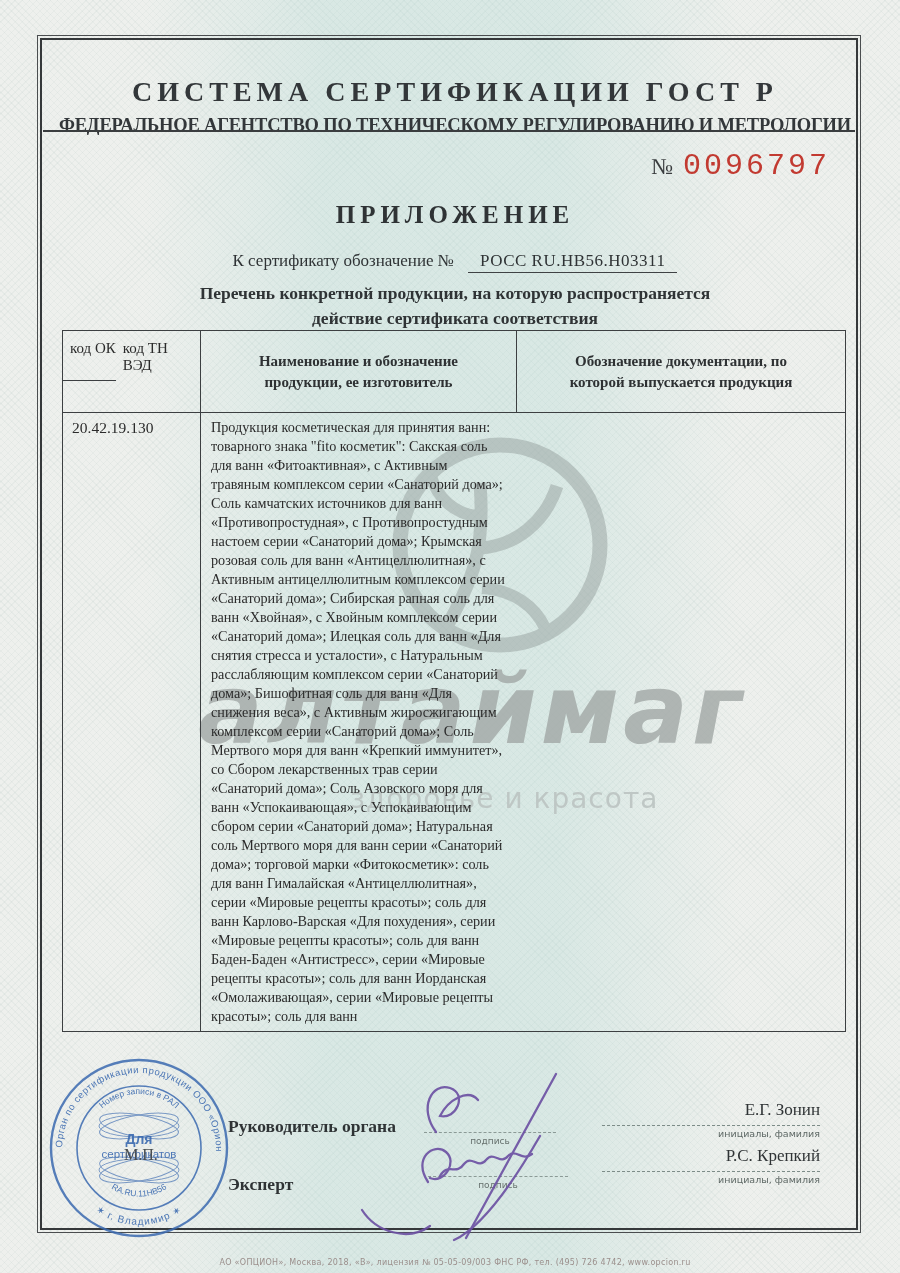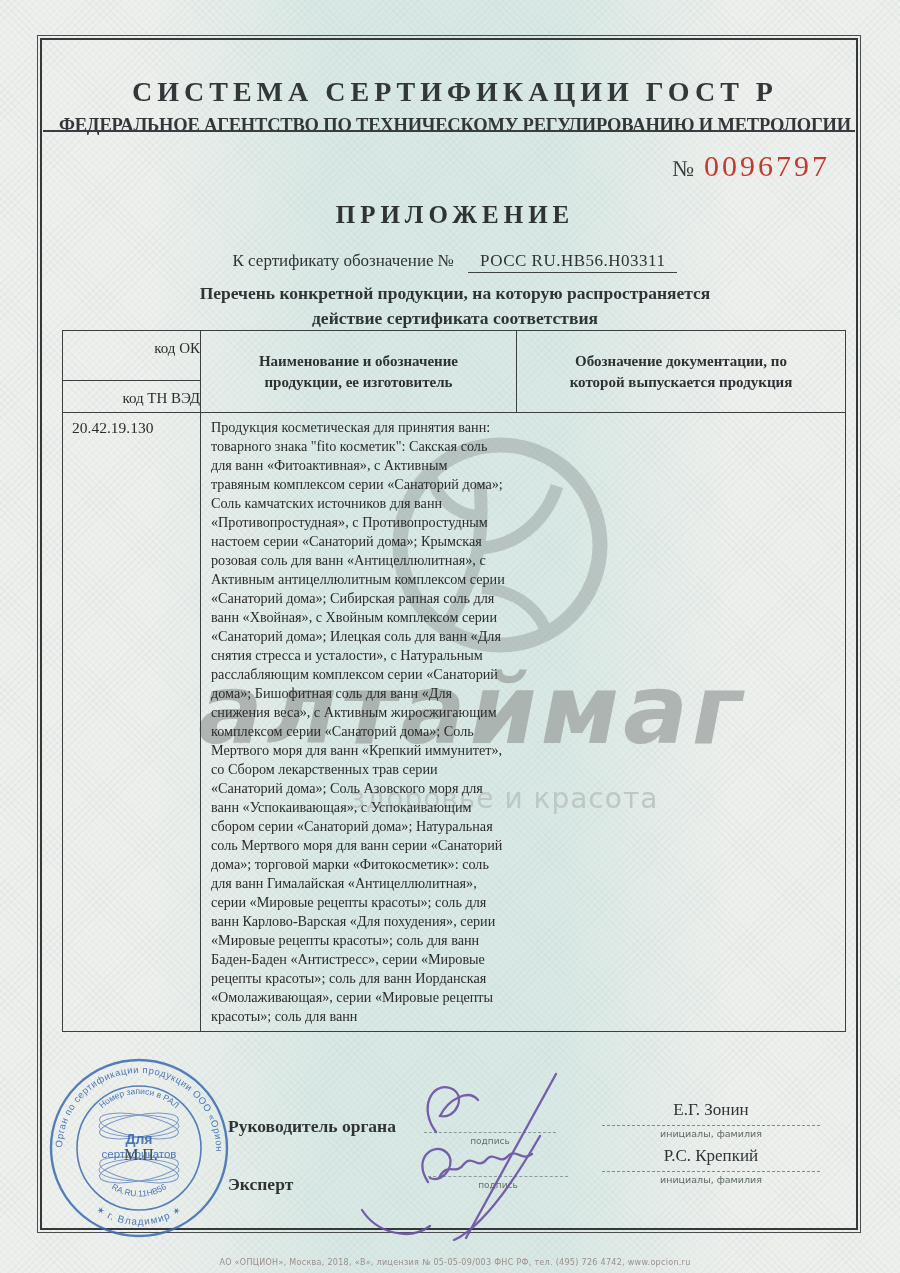--- a/index.html
+++ b/index.html
@@ -14,62 +14,62 @@
   }
   .frame{position:absolute;left:40px;top:38px;width:814px;height:1188px;
     border:2px solid #35383a;outline:1px solid #4a4d4f;outline-offset:2px;}
   .abs{position:absolute;}
   .center{left:5px;width:900px;text-align:center;margin-top:20px;}
   .sys-title{top:56px;font-size:28px;font-weight:bold;letter-spacing:5px;color:#33373a;}
   .agency{top:95px;font-size:18.5px;font-weight:bold;letter-spacing:-0.2px;white-space:nowrap;color:#33373a;}
   .hdr-rule{left:43px;top:130px;width:812px;height:2px;background:#3a3d3f;}
   .doc-number{top:149px;right:70px;position:absolute;white-space:nowrap;}
   .doc-number .no-sign{font-size:23px;color:#3a3d3f;margin-right:10px;}
-  .doc-number .no-digits{font-family:Liberation Serif, serif;font-size:30px;color:#c23a31;letter-spacing:3px;}
+  .doc-number .no-digits{font-family:Liberation Mono, monospace;font-size:30px;color:#c23a31;letter-spacing:3px;}
   .main-title{top:181px;font-size:25px;font-weight:bold;letter-spacing:5px;color:#2f3335;}
   .cert-line{top:231px;font-size:17px;color:#2f3335;}
   .cert-line .cert-no{display:inline-block;margin-left:14px;padding:0 12px 1px 12px;border-bottom:1.5px solid #3f4244;letter-spacing:0.5px;}
   .desc{font-size:17.5px;font-weight:bold;color:#2f3335;}
   .desc1{top:263px;} .desc2{top:288px;}
 
   
   .wm-logo{left:385px;top:428px;opacity:0.5;}
   .wm-brand{left:198px;top:662px;font-family:"DejaVu Sans",sans-serif;font-weight:bold;
     font-size:96px;letter-spacing:4px;color:#a2a8a6;opacity:0.8;line-height:1;font-style:italic;}
   .wm-tagline{left:350px;top:782px;font-family:"DejaVu Sans",sans-serif;font-size:28px;
     color:#bcc4c2;opacity:0.9;letter-spacing:1px;}
 
   
   .table{left:62px;top:330px;width:782px;border:1.5px solid #3c3f41;background:transparent;}
   .trow{display:flex;}
   .tc{box-sizing:border-box;border-right:1px solid #3c3f41;}
   .tc:last-child{border-right:none;}
   .c1{width:138px;} .c2{width:316px;} .c3{width:328px;}
   .thead{height:81px;border-bottom:1px solid #3c3f41;}
-  .c1-split{display:flex;flex-direction:column;text-align:right;}
+  .c1-split{display:flex;flex-direction:row;}
   .c1a{height:40px;border-bottom:1px solid #3c3f41;padding:9px 0 0 7px;font-size:15px;}
   .c1b{padding:9px 0 0 7px;font-size:15px;flex:1;}
   .th-txt{display:flex;align-items:center;justify-content:center;height:100%;
     font-size:15px;font-weight:bold;color:#2e3133;text-align:center;line-height:1.35;}
   .th-txt span{max-width:250px;}
   .tbody{height:618px;}
   .code-cell{padding:6px 4px 0 9px;font-size:15.5px;}
   .prod-cell{padding:5px 8px 0 10px;font-size:14.2px;line-height:19px;overflow:hidden;}
   .doc-cell{padding:5px 70px 0 10px;font-size:14.2px;line-height:18px;}
 
   
   .role{font-size:17.5px;font-weight:bold;color:#2f3335;}
   .role1{left:228px;top:1116px;} .role2{left:228px;top:1174px;}
   .sigline{border-bottom:1px dashed #8b9a96;height:1px;}
   .sigline1{left:424px;top:1131px;width:132px;}
   .sigline2{left:428px;top:1175px;width:140px;}
   .sigcap{font-size:9px;color:#66706d;text-align:center;font-family:"DejaVu Sans",sans-serif;}
   .sigcap1{left:424px;top:1136px;width:132px;}
   .sigcap2{left:428px;top:1180px;width:140px;}
-  .namebox{width:218px;text-align:center;}
+  .namebox{width:218px;text-align:right;}
   .namebox .nm{font-size:17px;color:#2f3335;padding-bottom:5px;border-bottom:1px dashed #7d8c88;}
   .namebox .cap{font-size:9.5px;color:#5d6764;margin-top:2px;font-family:"DejaVu Sans",sans-serif;}
   .name1{left:602px;top:1100px;} .name2{left:602px;top:1146px;}
 
   .footer{top:1238px;font-family:"DejaVu Sans",sans-serif;font-size:8px;color:#9b8f8c;letter-spacing:0.3px;}
 </style>
 </head>
 <body>
 
 <div class="page">

